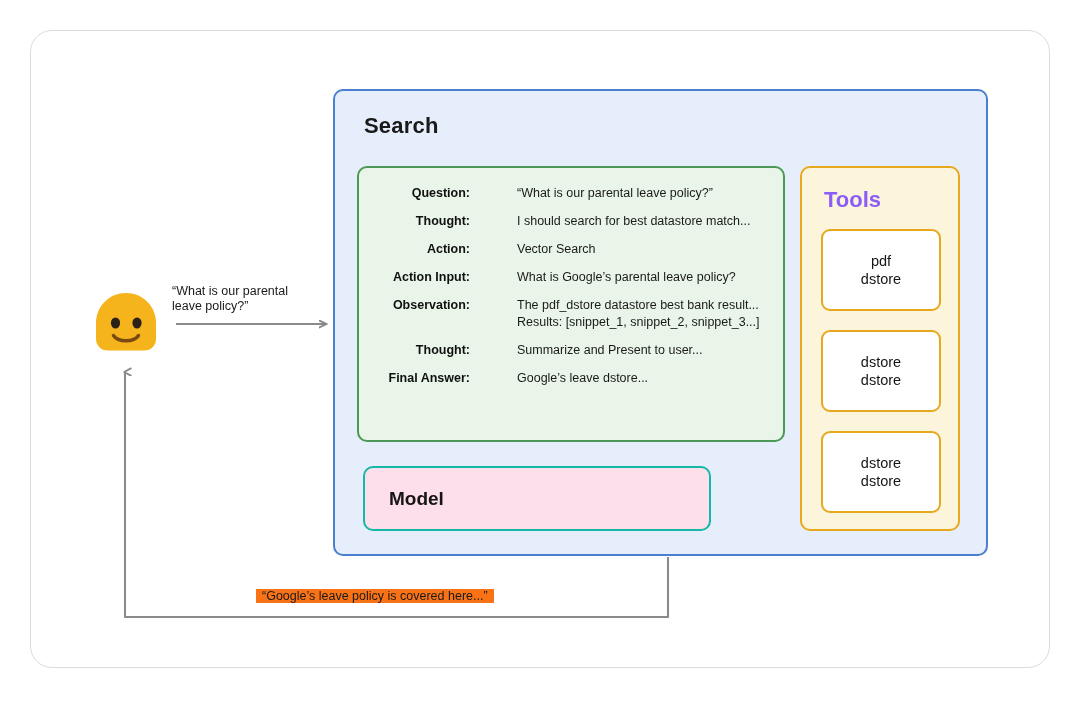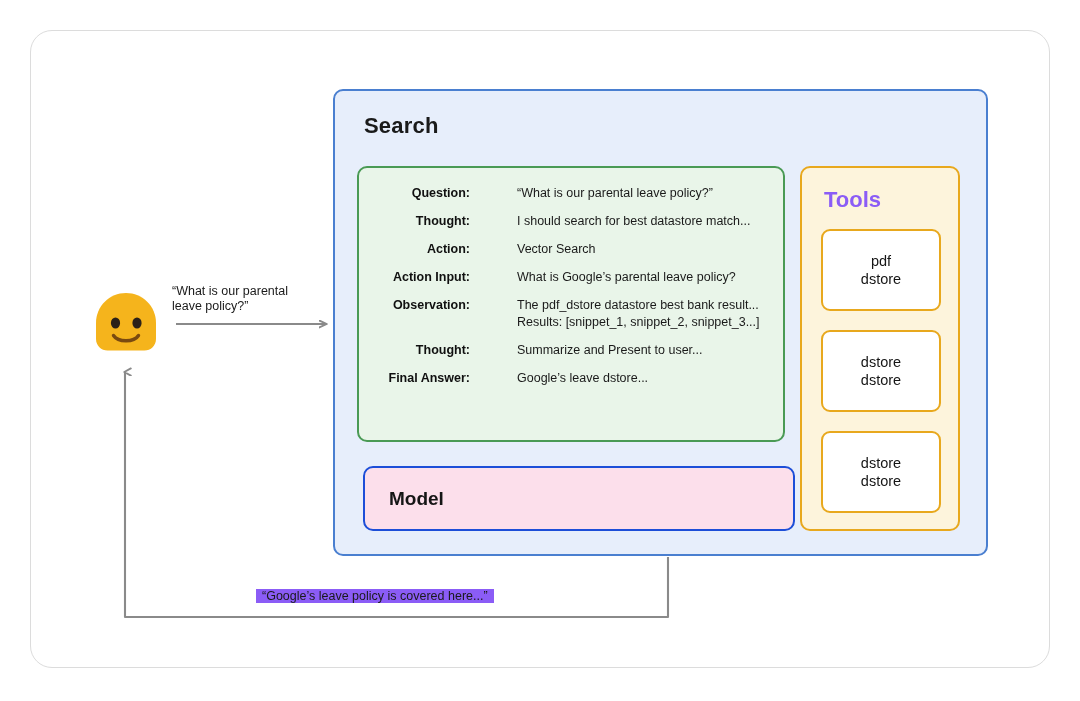--- a/index.html
+++ b/index.html
@@ -99,25 +99,25 @@
     color: #1a1a1a;
     line-height: 17px;
   }
   .trace-value .line2 { display: block; }
 
   
   .model-box {
     position: absolute;
     left: 363px;
     top: 466px;
-    width: 432px;
+    width: 348px;
     height: 65px;
     box-sizing: border-box;
     background: #fcdfeb;
-    border: 2px solid #1d4ed8;
+    border: 2px solid #14b8a6;
     border-radius: 10px;
   }
   .model-title {
     position: absolute;
     left: 24px;
     top: 50%;
     transform: translateY(-50%);
     font-size: 19px;
     font-weight: 700;
     color: #151515;
@@ -186,21 +186,21 @@
     font-size: 12.5px;
     line-height: 15px;
     color: #1a1a1a;
   }
   .answer-label {
     position: absolute;
     left: 256px;
     top: 589px;
     font-size: 12.5px;
     color: #1a1a1a;
-    background: #8b5cf6;
+    background: #f97316;
     padding: 0 6px;
   }
 
   svg.lines {
     position: absolute;
     left: 0;
     top: 0;
     width: 1080px;
     height: 701px;
     pointer-events: none;

